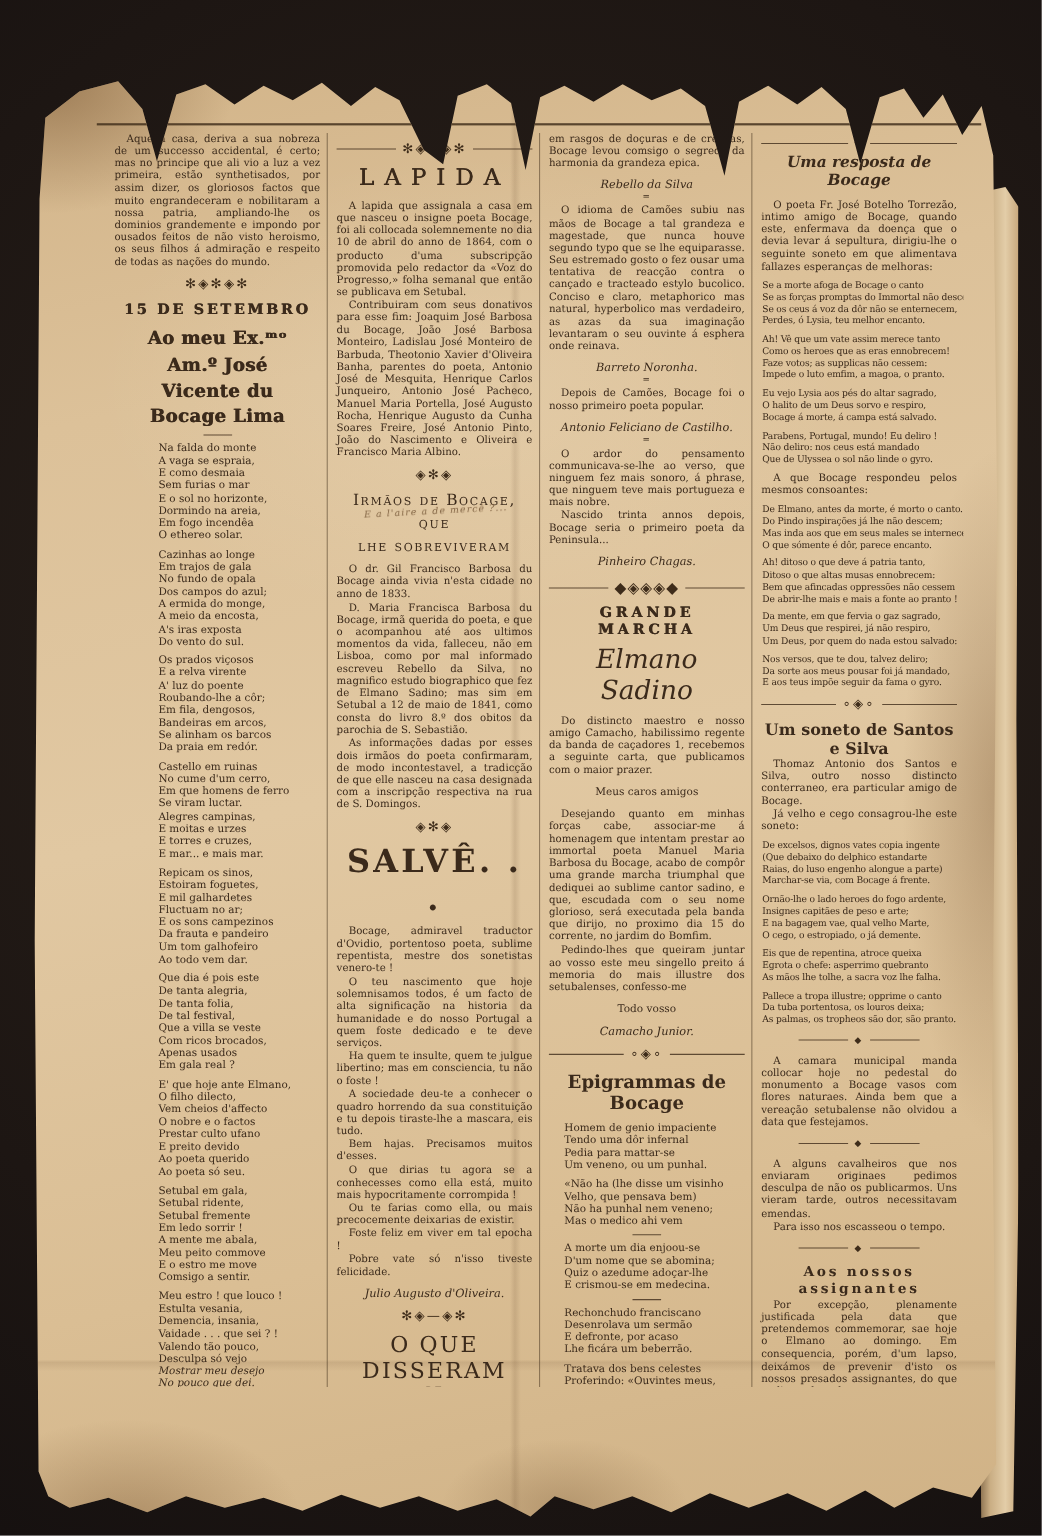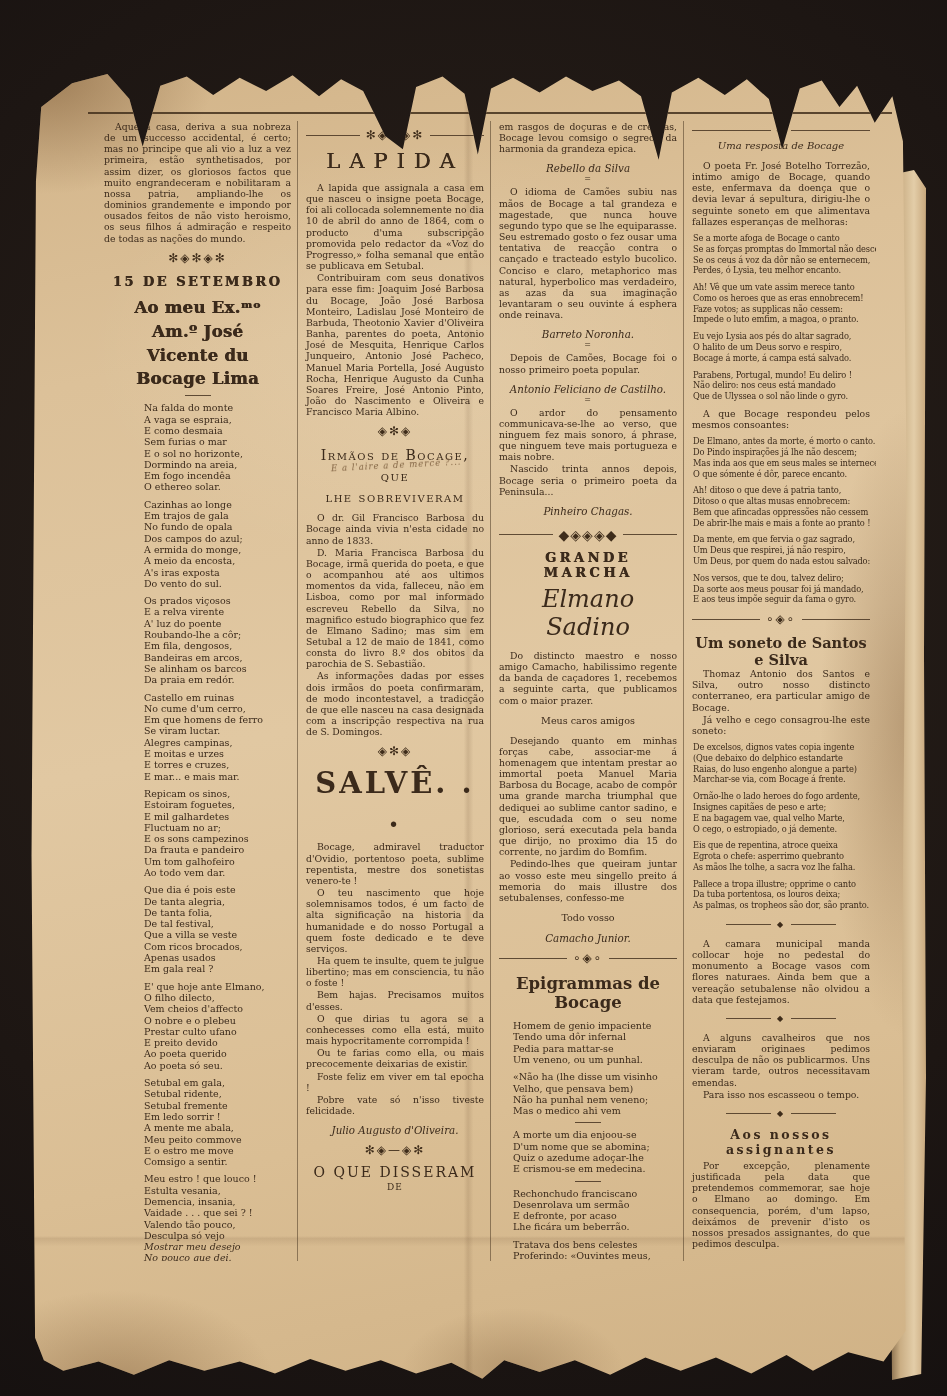--- a/index.html
+++ b/index.html
@@ -57,26 +57,26 @@
 
   .hd{text-align:center;}
   .hline{display:block;}
   .h-setembro{font-size:13px;font-weight:bold;letter-spacing:2.5px;margin:9px 0 7px;text-shadow:.5px 0 currentColor;}
   .h-blackletter{font-size:16.5px;font-weight:bold;line-height:1.45;margin:2px 12px 3px;letter-spacing:.3px;text-shadow:.6px 0 currentColor;}
   .h-lapida{font-size:21px;letter-spacing:9px;margin:5px 0 9px;text-shadow:.4px 0 currentColor;}
   .h-irmaos{font-variant:small-caps;font-size:14px;letter-spacing:1.5px;line-height:1.5;margin:7px 0 4px;position:relative;}
   .h-irmaos .overlay{position:absolute;left:14%;top:14px;transform:rotate(-3deg);font-variant:normal;
      font-style:italic;font-size:8.5px;color:rgba(90,58,28,.72);letter-spacing:1px;white-space:nowrap;filter:blur(.2px);}
   .h-salve{font-size:29px;font-weight:bold;letter-spacing:3px;margin:8px 0 7px;}
-  .h-oque{font-size:14px;letter-spacing:2px;margin:4px 0 1px;}
+  .h-oque{font-size:20px;letter-spacing:2px;margin:4px 0 1px;}
   .h-de{font-size:9px;letter-spacing:1px;margin:2px 0;}
   .h-grande{font-size:13px;font-weight:bold;letter-spacing:3.5px;margin:7px 0 2px;text-shadow:.5px 0 currentColor;}
   .h-sadino{font-size:24px;font-style:italic;margin:5px 0 9px;}
   .h-epigrammas{font-size:16.5px;font-weight:bold;margin:9px 0 8px;}
-  .h-resposta{font-size:10px;font-weight:normal;font-style:italic;margin:5px 0 9px;}
+  .h-resposta{font-size:14px;font-weight:bold;font-style:italic;margin:5px 0 9px;}
   .h-santos{font-size:14.5px;font-weight:bold;margin:8px 0 0;}
   .h-assign{font-size:12.5px;font-weight:bold;letter-spacing:2.5px;margin:9px 0 3px;text-align:center;}
 
   .orn{display:flex;align-items:center;justify-content:center;margin:7px 0;color:#3e2c1a;font-family:"DejaVu Sans",sans-serif;}
   .orn .g{font-size:11px;letter-spacing:2px;padding:0 6px;white-space:nowrap;}
   .orn.lined::before,.orn.lined::after{content:"";flex:1;border-top:1px solid rgba(62,44,26,.8);}
   .orn-flowers .g{font-size:12px;}
   .orn-strip{margin:10px 0 4px;}
   .orn-strip .g{font-size:14px;letter-spacing:1px;}
   .orn-thick{margin:4px 0 2px;}
@@ -163,21 +163,21 @@
             <div class="vline">De tal festival,</div>
             <div class="vline">Que a villa se veste</div>
             <div class="vline">Com ricos brocados,</div>
             <div class="vline">Apenas usados</div>
             <div class="vline">Em gala real ?</div>
           </div>
           <div class="stanza">
             <div class="vline">E' que hoje ante Elmano,</div>
             <div class="vline">O filho dilecto,</div>
             <div class="vline">Vem cheios d'affecto</div>
-            <div class="vline">O nobre e o plebeu</div>
+            <div class="vline">O nobre e o factos</div>
             <div class="vline">Prestar culto ufano</div>
             <div class="vline">E preito devido</div>
             <div class="vline">Ao poeta querido</div>
             <div class="vline">Ao poeta só seu.</div>
           </div>
           <div class="stanza">
             <div class="vline">Setubal em gala,</div>
             <div class="vline">Setubal ridente,</div>
             <div class="vline">Setubal fremente</div>
             <div class="vline">Em ledo sorrir !</div>
@@ -215,20 +215,21 @@
           <div class="para">O dr. Gil Francisco Barbosa du Bocage ainda vivia n'esta cidade no anno de 1833.</div>
           <div class="para">D. Maria Francisca Barbosa du Bocage, irmã querida do poeta, e que o acompanhou até aos ultimos momentos da vida, falleceu, não em Lisboa, como por mal informado escreveu Rebello da Silva, no magnifico estudo biographico que fez de Elmano Sadino; mas sim em Setubal a 12 de maio de 1841, como consta do livro 8.º dos obitos da parochia de S. Sebastião.</div>
           <div class="para">As informações dadas por esses dois irmãos do poeta confirmaram, de modo incontestavel, a tradicção de que elle nasceu na casa designada com a inscripção respectiva na rua de S. Domingos.</div>
           <div class="orn orn-flowers">
             <span class="g">◈✻◈</span>
           </div>
           <div class="hd h-salve">SALVÊ. . .</div>
           <div class="para">Bocage, admiravel traductor d'Ovidio, portentoso poeta, sublime repentista, mestre dos sonetistas venero-te !</div>
           <div class="para">O teu nascimento que hoje solemnisamos todos, é um facto de alta significação na historia da humanidade e do nosso Portugal a quem foste dedicado e te deve serviços.</div>
           <div class="para">Ha quem te insulte, quem te julgue libertino; mas em consciencia, tu não o foste !</div>
+          <div class="para">A sociedade deu-te a conhecer o quadro horrendo da sua constituição e tu depois tiraste-lhe a mascara, eis tudo.</div>
           <div class="para">Bem hajas. Precisamos muitos d'esses.</div>
           <div class="para">O que dirias tu agora se a conhecesses como ella está, muito mais hypocritamente corrompida !</div>
           <div class="para">Ou te farias como ella, ou mais precocemente deixarias de existir.</div>
           <div class="para">Foste feliz em viver em tal epocha !</div>
           <div class="para">Pobre vate só n'isso tiveste felicidade.</div>
           <div class="attrib"><span>Julio Augusto d'Oliveira.</span></div>
           <div class="orn orn-flowers">
             <span class="g">✻◈—◈✻</span>
           </div>
           <div class="hd h-oque">O QUE DISSERAM</div>

